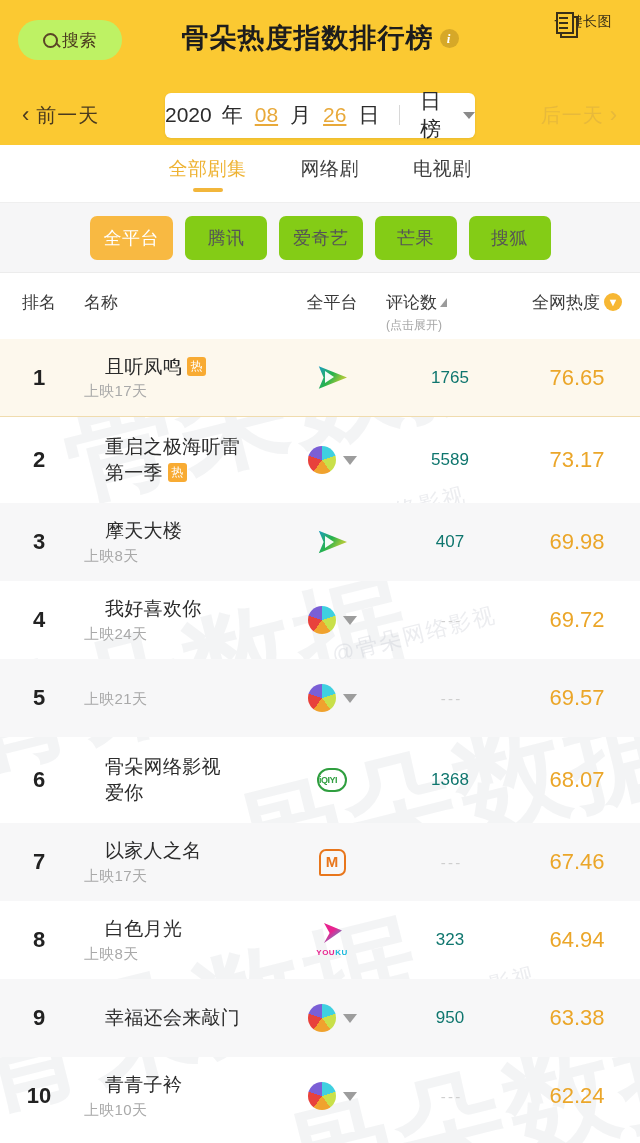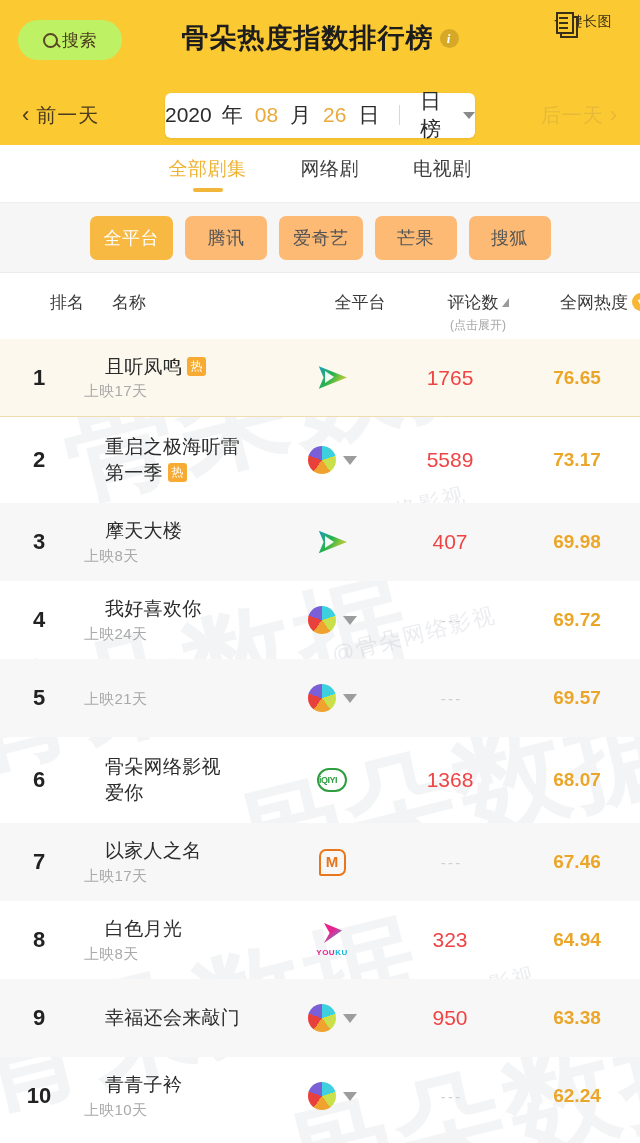--- a/index.html
+++ b/index.html
@@ -147,21 +147,21 @@
     border-radius: 6px;
     display: flex;
     align-items: center;
     justify-content: center;
     gap: 10px;
     font-size: 21px;
     color: #2b2b2b;
     cursor: pointer;
     box-shadow: 0 1px 3px rgba(0,0,0,.08);
   }
-  .date-num { color: #e8a93a; padding: 0 2px; }
+  .date-num { color: #e8a93a; padding: 0 2px; text-decoration: underline; }
   .date-sep {
     display: inline-block;
     width: 1px; height: 20px;
     background: #d8d8d8;
     margin: 0 10px;
   }
   .caret-down {
     width: 0; height: 0;
     border-left: 6px solid transparent;
     border-right: 6px solid transparent;
@@ -206,21 +206,21 @@
     display: flex;
     align-items: center;
     justify-content: center;
     gap: 12px;
     border-bottom: 1px solid #ececec;
   }
   .chip {
     min-width: 82px;
     height: 44px;
     padding: 0 14px;
-    background: #fdba74;
+    background: #84cc16;
     border-radius: 7px;
     display: flex;
     align-items: center;
     justify-content: center;
     font-size: 18px;
     color: #555;
     cursor: pointer;
     letter-spacing: 0.5px;
   }
   .chip.active {
@@ -235,24 +235,24 @@
     display: flex;
     align-items: flex-start;
     height: 66px;
     padding-top: 18px;
     background: #fff;
     font-size: 17px;
     color: #3a3a3a;
     position: relative;
     z-index: 2;
   }
-  .c-rank  { width: 78px; text-align: center; flex: none; margin-left: 28px; }
+  .c-rank  { width: 78px; text-align: center; flex: none; }
   .c-name  { width: 200px; flex: none; padding-left: 6px; }
   .c-plat  { width: 108px; text-align: center; flex: none; }
-  .c-cmt   { width: 128px; text-align: center; flex: none; }
+  .c-cmt   { width: 128px; text-align: left; flex: none; }
   .c-heat  { width: 126px; text-align: center; flex: none; }
 
   .sort-tri {
     display: inline-block;
     width: 0; height: 0;
     border-left: 7px solid transparent;
     border-bottom: 9px solid #9b9b9b;
     margin-left: 3px;
     vertical-align: 1px;
   }
@@ -327,33 +327,33 @@
   .platcell {
     width: 108px; flex: none;
     display: flex;
     align-items: center;
     justify-content: center;
     gap: 7px;
   }
   .cmtcell {
     width: 128px; flex: none;
     text-align: center;
-    font-size: 21px;
-    color: #ef4444;
+    font-size: 17px;
+    color: #0f766e;
   }
   .cmtcell.empty {
     color: #cfcfcf;
     font-size: 15px;
     letter-spacing: -1px;
   }
   .heatcell {
     width: 126px; flex: none;
     text-align: center;
-    font-size: 19px;
-    font-weight: bold;
+    font-size: 22px;
+    font-weight: normal;
     color: #eba629;
   }
   
   .ic-tencent {
     width: 30px; height: 28px;
     background: linear-gradient(125deg,#1a9ad6 0%, #27b24c 45%, #9ec83b 70%, #f0c23a 100%);
     clip-path: polygon(6% 10%, 100% 50%, 6% 90%, 22% 50%);
     position: relative;
   }
   .ic-tencent::after {

